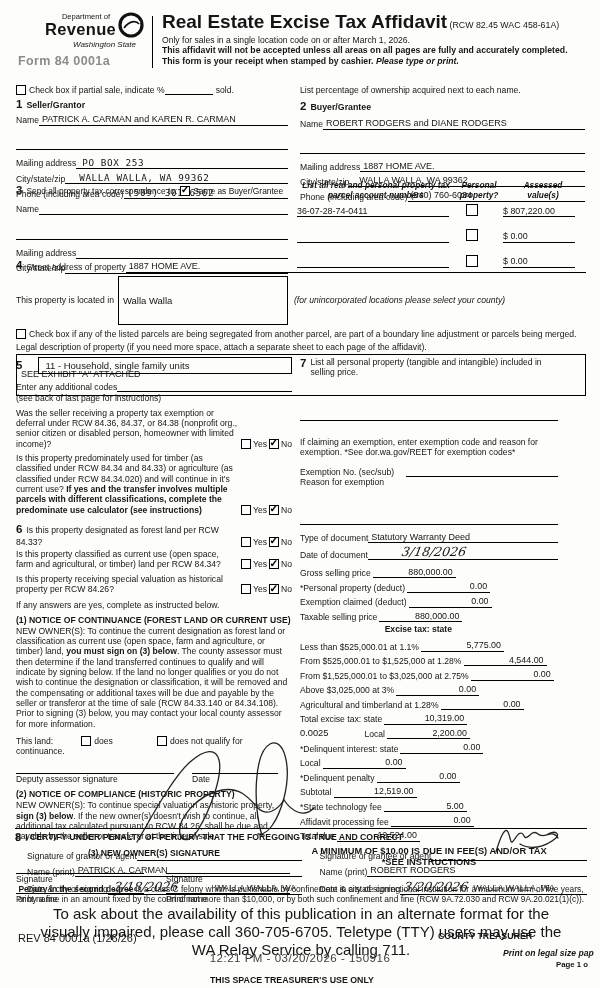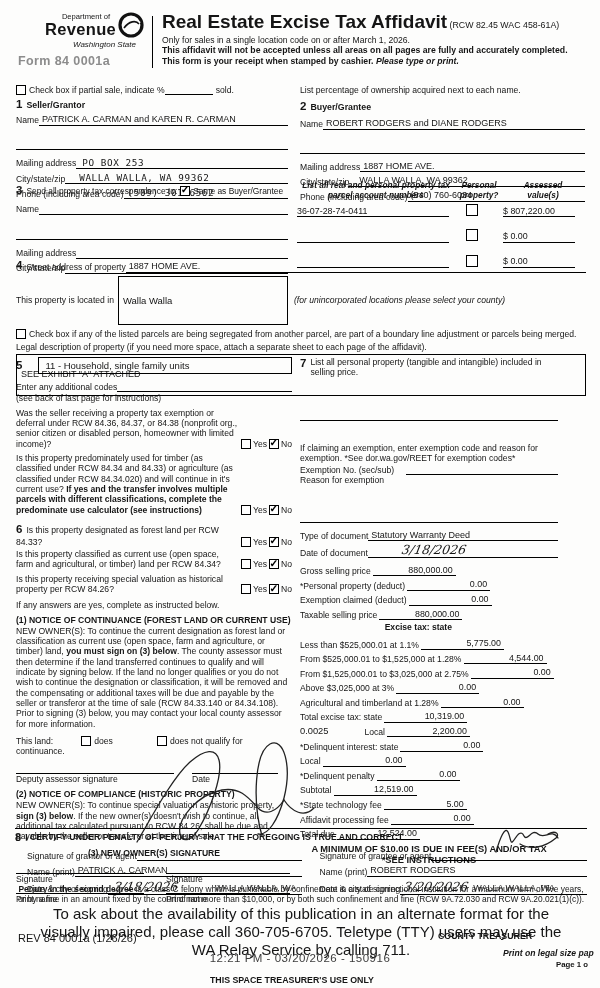--- a/index.html
+++ b/index.html
@@ -293,22 +293,22 @@
       <span style="margin-left:22px;">Print name</span>
     </div>
   </div>
 
   <div class="abs" style="left:300px;top:357px;width:258px;">
     <div style="display:flex;align-items:flex-start;">
       <span class="sec-num">7</span>
       <span>List all personal property (tangible and intangible) included in selling price.</span>
     </div>
     <div class="line" style="margin-top:32px;"></div>
-    <div style="margin-top:22px;">If claiming an exemption, enter exemption code and reason for exemption. *See dor.wa.gov/REET for exemption codes*</div>
-    <div class="fl" style="margin-top:1px;">
+    <div style="margin-top:16px;">If claiming an exemption, enter exemption code and reason for exemption. *See dor.wa.gov/REET for exemption codes*</div>
+    <div class="fl" style="margin-top:9px;">
       <span>Exemption No. (sec/sub)</span>
       <span class="line" style="margin-left:12px;"></span>
     </div>
     <div>Reason for exemption</div>
     <div class="line" style="margin-top:26px;"></div>
 
     <div class="fl" style="margin-top:7px;">
       <span>Type of document</span>
       <span class="line typed">Statutory Warranty Deed</span>
     </div>

